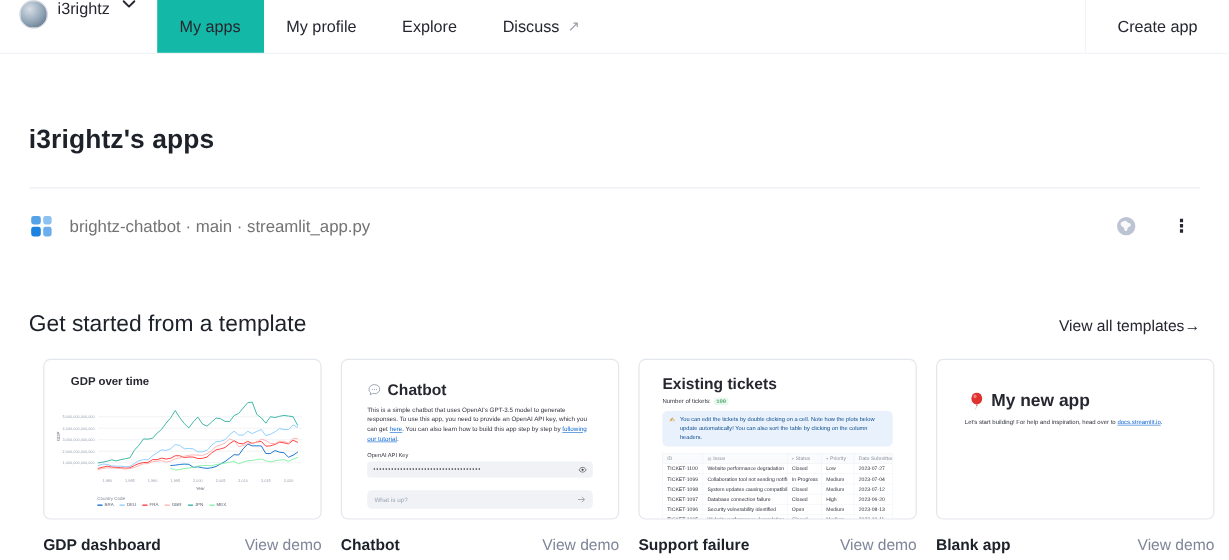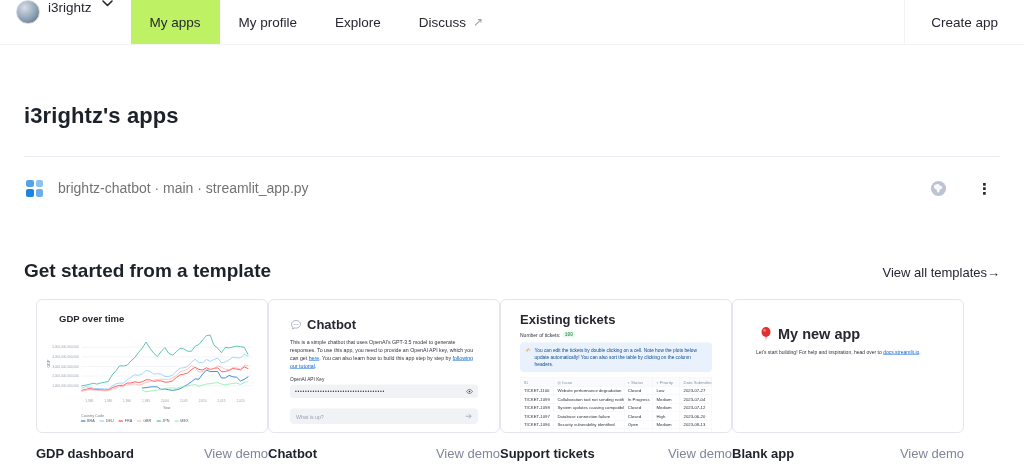--- a/index.html
+++ b/index.html
@@ -5,41 +5,41 @@
   html,body{margin:0;padding:0;background:#fff;}
   body{width:1024px;height:467px;overflow:hidden;font-family:"Liberation Sans","DejaVu Sans",sans-serif;color:#31333f;-webkit-font-smoothing:antialiased;}
   
   .topnav{display:flex;align-items:stretch;height:44px;border-bottom:1px solid #f1f3f7;}
   .account{display:flex;gap:8px;padding:0 18px 0 16px;cursor:pointer;}
   .avatar{width:24px;height:24px;border-radius:50%;background:radial-gradient(circle at 35% 30%,#d7dee6,#8fa3b5 55%,#50627a);border:1px solid #d7dbe2;box-sizing:border-box;}
   .account .uname{font-size:13.5px;color:#262730;}
   .chev{margin-left:2px;}
   .tabs{display:flex;align-items:stretch;}
   .tab{display:flex;align-items:center;padding:0 19px;font-size:13.5px;color:#262730;cursor:pointer;gap:7px;}
-  .tab.active{background:#bef264;text-align:center;}
+  .tab.active{background:#14b8a6;text-align:center;}
   .ext-arrow{color:#9aa0ac;font-size:12px;}
   .nav-right{margin-left:auto;display:flex;align-items:center;border-left:1px solid #f1f3f7;padding:0 26px;}
   .create-app{font-size:13.5px;color:#262730;background:none;border:none;cursor:pointer;font-family:inherit;padding:0;}
   
   main{padding:0 24px;}
   h1.page-title{font-size:22px;font-weight:700;color:#1d2129;margin:58px 0 0 0;letter-spacing:.1px;}
   .rule{border:none;border-top:1px solid #eceef3;margin:27px 0 0 0;}
   .app-row{display:flex;align-items:center;height:52px;margin-top:5px;}
   .grid-icon{width:17px;height:17px;display:grid;grid-template-columns:1fr 1fr;grid-template-rows:1fr 1fr;gap:2px;margin:0 15px 0 2px;}
   .grid-icon span{border-radius:2px;background:#1c83e1;}
   .grid-icon .c1{opacity:.75}.grid-icon .c2{opacity:.5}.grid-icon .c3{opacity:1}.grid-icon .c4{opacity:.65}
   .app-name{font-size:14px;color:#737373;cursor:pointer;}
   .row-actions{margin-left:auto;display:flex;align-items:center;gap:30px;padding-right:8px;}
   .kebab{font-size:15px;font-weight:700;color:#262730;cursor:pointer;line-height:1;letter-spacing:0;}
   .section-head{display:flex;justify-content:space-between;align-items:baseline;margin-top:46px;}
-  h2.section-title{font-size:19px;font-weight:700;color:#1d2129;margin:0;}
+  h2.section-title{font-size:19px;font-weight:400;color:#1d2129;margin:0;}
   .view-all{font-size:13px;color:#262730;text-decoration:none;display:flex;align-items:center;cursor:pointer;}
   .view-all .arr{color:#262730;}
   
-  .cards{display:flex;margin-top:17px;padding-left:12px;}
+  .cards{display:flex;gap:16px;margin-top:17px;padding-left:12px;}
   .card-col{width:232px;flex:0 0 232px;}
   .card{height:134px;border:1px solid #e3e6ec;border-radius:6px;background:#fff;overflow:hidden;box-sizing:border-box;cursor:pointer;}
   .preview{width:460px;height:264px;transform:scale(.5);transform-origin:0 0;position:relative;box-sizing:border-box;}
   .card-footer{display:flex;justify-content:space-between;align-items:center;margin-top:13px;}
   .tpl-name{font-size:13px;font-weight:700;color:#1d2129;}
   .view-demo{font-size:13px;color:#7f8698;text-decoration:none;cursor:pointer;margin-left:27px;}
   
   .gdp-inner{padding:26px 18px 0 16px;}
   .gdp-title{font-size:19px;font-weight:700;color:#262730;margin-left:28px;}
   .gdp-chart-wrap{margin-top:10px;}
@@ -290,21 +290,21 @@
                   <td>Website performance degradation</td>
                   <td>Closed</td>
                   <td>Medium</td>
                   <td>2023-10-11</td>
                 </tr>
               </tbody>
             </table>
         </div>
       </div>
       <div class="card-footer">
-        <span class="tpl-name">Support tickets</span>
+        <span class="tpl-name">Support failure</span>
         <a class="view-demo">View demo</a>
       </div>
     </div>
 
     <div class="card-col">
       <div class="card">
         <div class="preview bl-inner">
           <div class="bl-titlerow">
             <svg width="24" height="30" viewBox="0 0 24 30">
                 <ellipse cx="12" cy="10" rx="9" ry="10" fill="#e03131"></ellipse>

